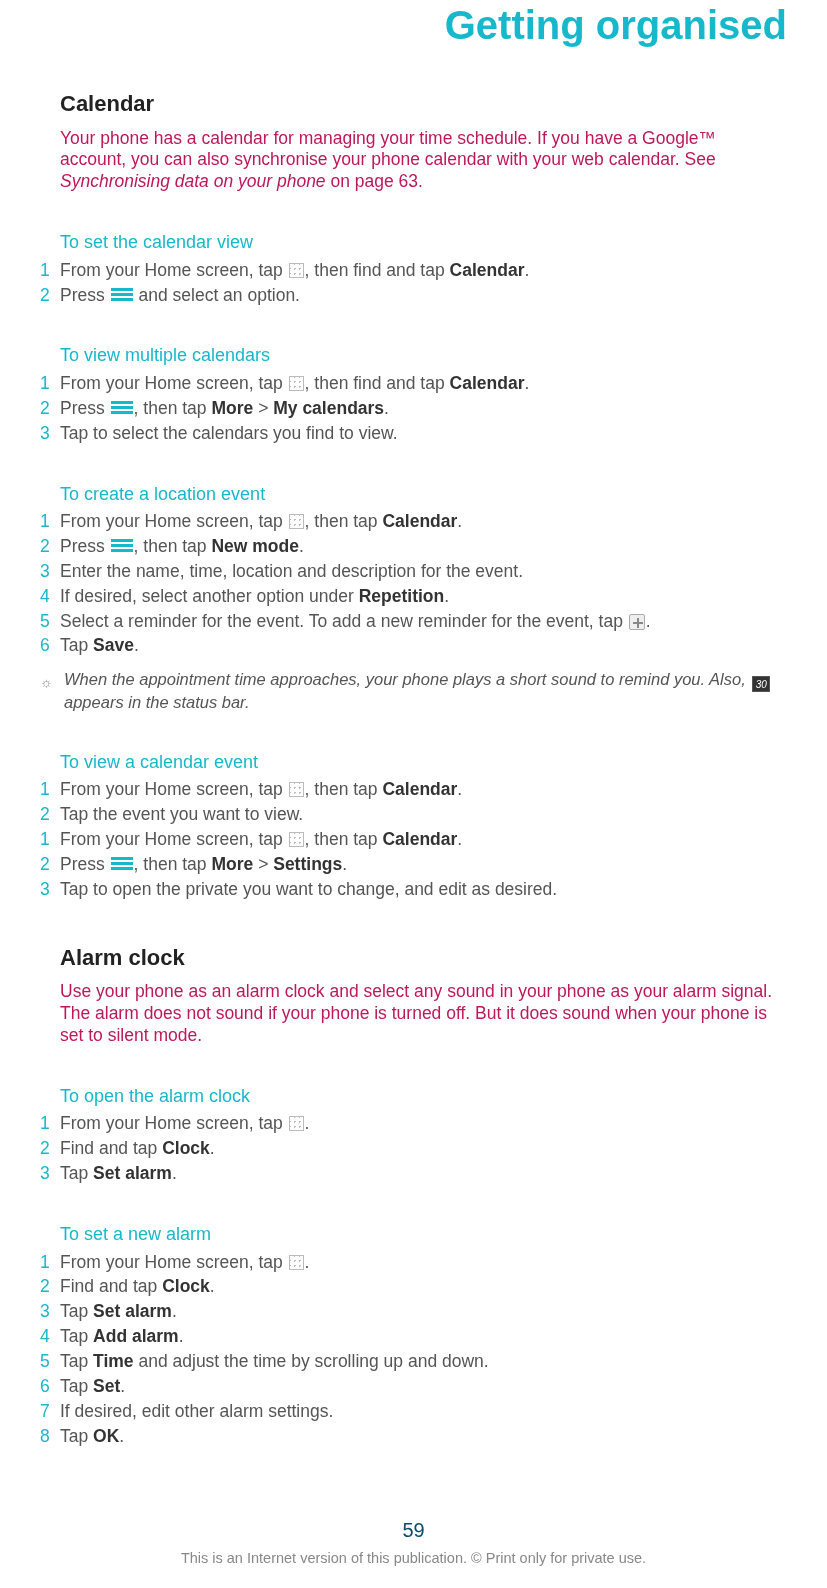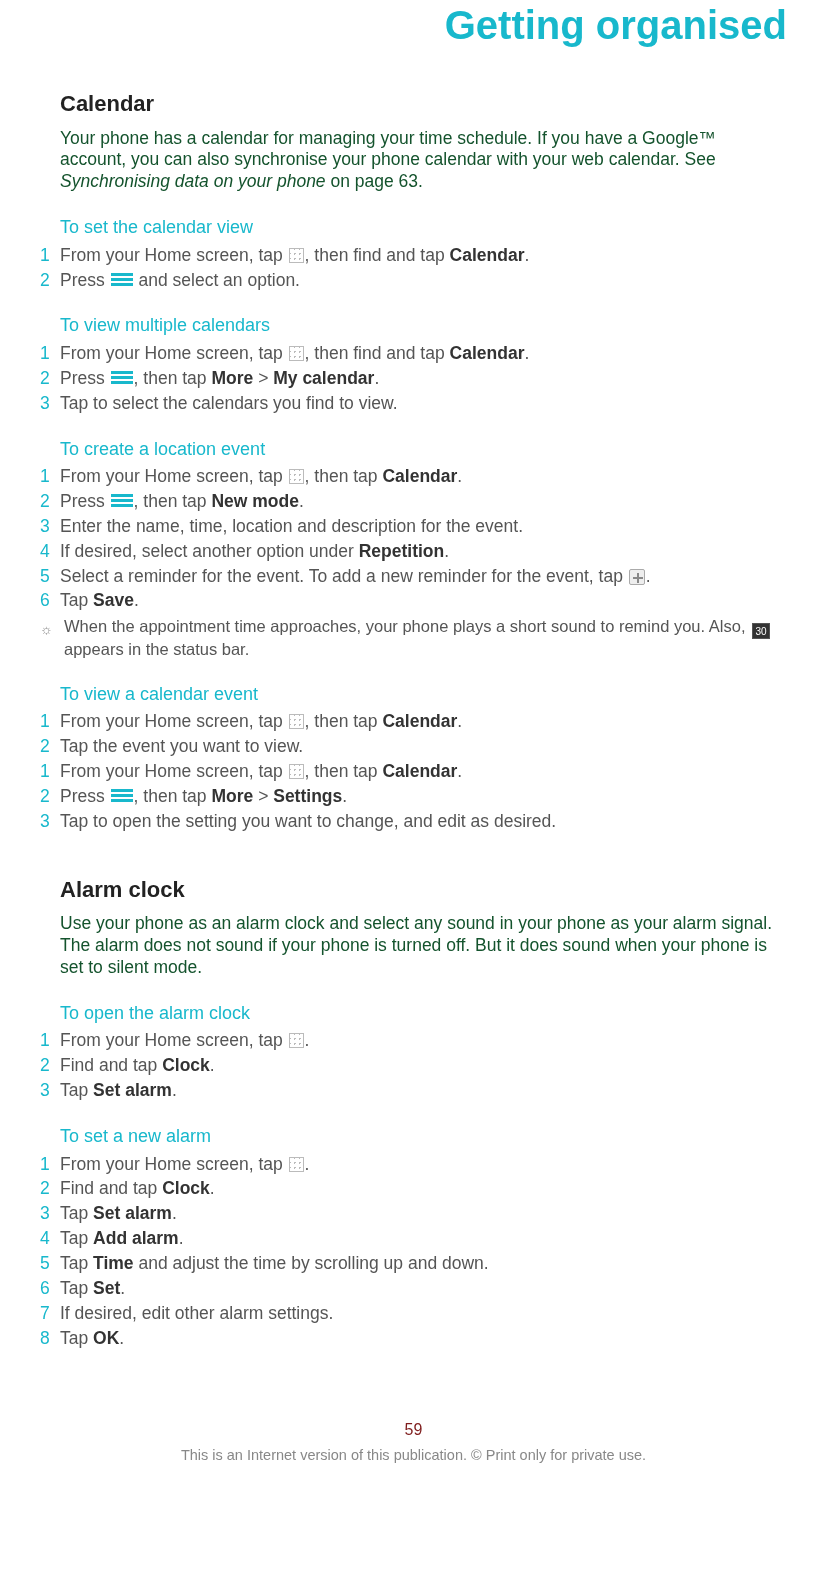--- a/index.html
+++ b/index.html
@@ -19,29 +19,29 @@
       margin: 0 0 40px 0;
       text-align: right;
     }
     .section-title {
       font-size: 22px;
       font-weight: bold;
       color: #222;
       margin: 0 0 10px 0;
     }
     .body-text {
-      color: #14532d;
+      color: #be185d;
       margin-bottom: 4px;
     }
     .italic-ref { font-style: italic; }
     .sub-heading {
       color: #18b8cc;
       font-size: 18px;
       font-weight: normal;
-      margin-top: 23px;
+      margin-top: 38px;
       margin-bottom: 6px;
     }
     .step-list {
       list-style: none;
       padding: 0;
       margin: 0;
     }
     .step-row {
       display: flex;
       align-items: flex-start;
@@ -112,36 +112,37 @@
       color: #fff;
       font-size: 10px;
       line-height: 16px;
       text-align: center;
       vertical-align: -3px;
       margin: 0 2px;
     }
     .hint-block {
       display: flex;
       align-items: flex-start;
-      margin-top: 4px;
+      margin-top: 12px;
       color: #555;
       font-size: 16.5px;
+      font-style: italic;
     }
     .hint-icon-col {
       width: 24px;
       flex-shrink: 0;
       margin-left: -20px;
     }
     .footer {
       margin-top: 70px;
       text-align: center;
       color: #888;
       font-size: 14.5px;
     }
-    .page-num { color: #7f1d1d; text-align: center; font-size: 16px; margin-bottom: 6px; }
+    .page-num { color: #0c4a6e; text-align: center; font-size: 20px; margin-bottom: 6px; }
   </style>
 </head>
 <body>
 
 <h1 class="page-title">Getting organised</h1>
 
 <div style="padding-left: 20px;">
 
   <h2 class="section-title">Calendar</h2>
   <p class="body-text">
@@ -168,21 +169,21 @@
   <ol class="step-list">
     <li class="step-row">
       <span class="step-num">1</span>
       <span class="step-text">
         <span>From your Home screen, tap </span><span class="icon-apps"></span><span>, then find and tap </span><b>Calendar</b><span>.</span>
       </span>
     </li>
     <li class="step-row">
       <span class="step-num">2</span>
       <span class="step-text">
-        <span>Press </span><span class="icon-menu"></span><span>, then tap </span><b>More</b><span> &gt; </span><b>My calendar</b><span>.</span>
+        <span>Press </span><span class="icon-menu"></span><span>, then tap </span><b>More</b><span> &gt; </span><b>My calendars</b><span>.</span>
       </span>
     </li>
     <li class="step-row">
       <span class="step-num">3</span>
       <span class="step-text">Tap to select the calendars you find to view.</span>
     </li>
   </ol>
 
   <h3 class="sub-heading">To create a location event</h3>
   <ol class="step-list">
@@ -251,21 +252,21 @@
       </span>
     </li>
     <li class="step-row">
       <span class="step-num">2</span>
       <span class="step-text">
         <span>Press </span><span class="icon-menu"></span><span>, then tap </span><b>More</b><span> &gt; </span><b>Settings</b><span>.</span>
       </span>
     </li>
     <li class="step-row">
       <span class="step-num">3</span>
-      <span class="step-text">Tap to open the setting you want to change, and edit as desired.</span>
+      <span class="step-text">Tap to open the private you want to change, and edit as desired.</span>
     </li>
   </ol>
 
   <h2 class="section-title" style="margin-top:43px;">Alarm clock</h2>
   <p class="body-text">Use your phone as an alarm clock and select any sound in your phone as your alarm signal. The alarm does not sound if your phone is turned off. But it does sound when your phone is set to silent mode.</p>
 
   <h3 class="sub-heading">To open the alarm clock</h3>
   <ol class="step-list">
     <li class="step-row">
       <span class="step-num">1</span>

